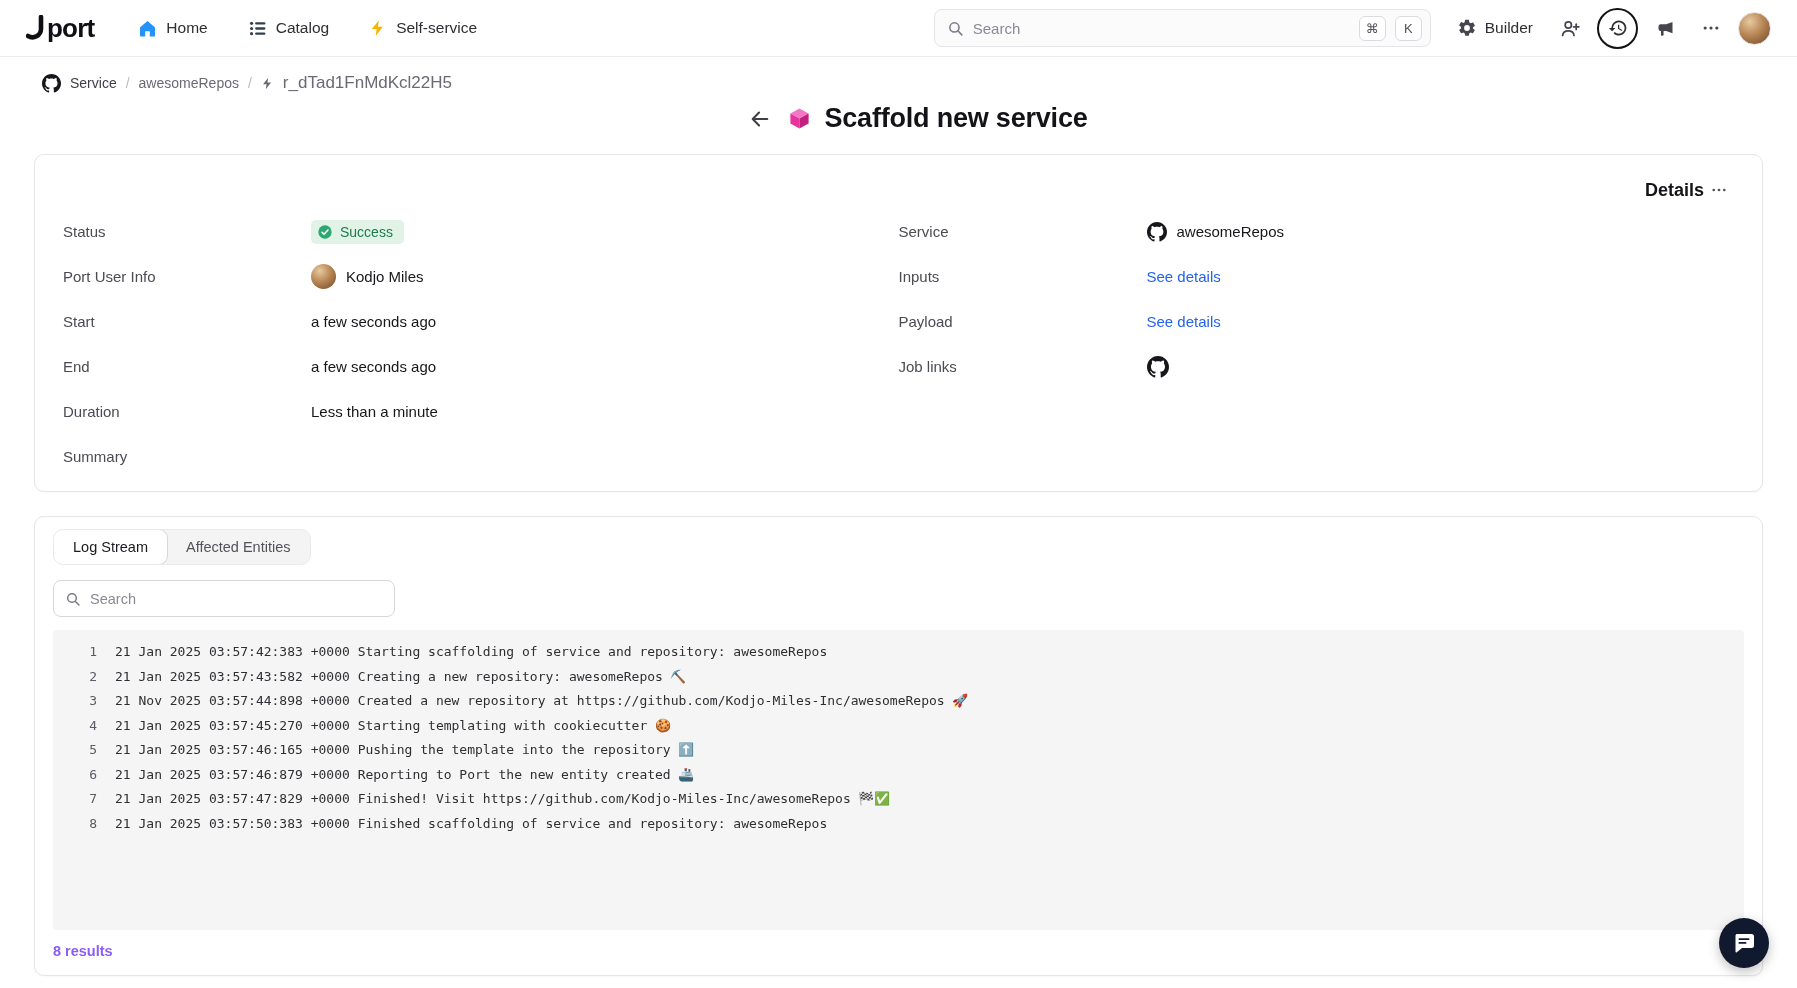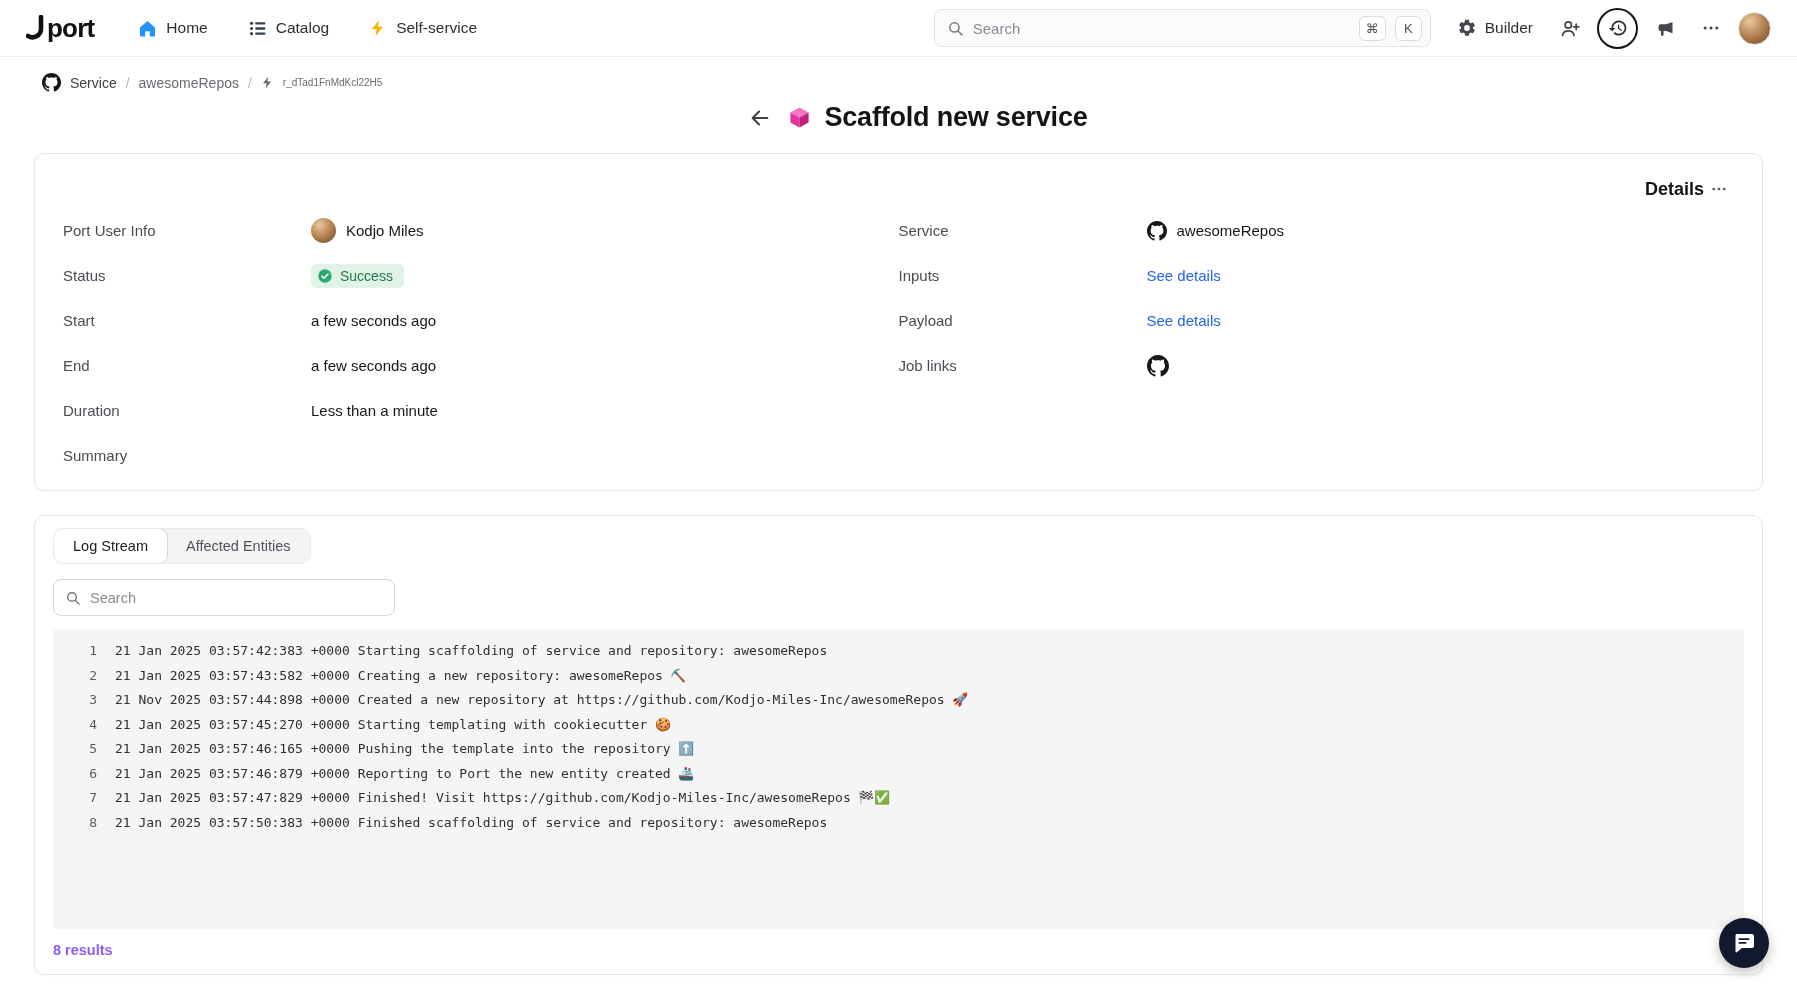--- a/index.html
+++ b/index.html
@@ -20,21 +20,21 @@
   .builder-btn { display:flex; align-items:center; gap:8px; font-size:15.5px; color:#2E2E33; padding:6px 10px; border-radius:8px; cursor:pointer; font-weight:500; }
   .icon-btn { width:38px; height:38px; display:flex; align-items:center; justify-content:center; border-radius:50%; color:#3F3F46; cursor:pointer; background:transparent; border:none; }
   .icon-btn.ringed { border:2.5px solid #131316; width:41px; height:41px; }
   .avatar { width:33px; height:33px; border-radius:50%; background:radial-gradient(circle at 35% 28%, #E8C9A0 0%, #B98756 45%, #6E4526 100%); border:1px solid #E2E2E6; cursor:pointer; }
 
   
   .breadcrumb { display:flex; align-items:center; gap:9px; padding:16px 0 0 42px; font-size:14px; color:#6A6A72; }
   .crumb { cursor:pointer; }
   .crumb-service { color:#3F3F46; }
   .crumb-sep { color:#B9B9C0; }
-  .crumb-id { font-size:10px; }
+  .crumb-id { font-size:17px; }
   .title-row { display:flex; align-items:center; gap:13px; padding:10px 0 0 36px;justify-content:center; }
   .back-btn { background:none; border:none; cursor:pointer; color:#3F3F46; display:flex; align-items:center; padding:4px; }
   .page-title { font-size:27px; font-weight:600; color:#141418; letter-spacing:-0.2px; }
 
   
   .card { margin:0 34px; border:1px solid #E6E6E9; border-radius:10px; background:#fff; box-shadow:0 1px 2px rgba(16,16,20,0.03); }
   .details-card { margin-top:20px; padding:22px 28px 12px; }
   .details-header { display:flex; justify-content:flex-end; align-items:center; }
   .details-title { font-size:18px; font-weight:600; color:#141418; }
   .more-btn { background:none; border:none; cursor:pointer; color:#52525B; padding:4px 6px; border-radius:6px; }
@@ -222,41 +222,41 @@
             <circle cx="12" cy="12" r="1.8"></circle>
             <circle cx="19" cy="12" r="1.8"></circle>
           </svg>
       </button>
     </div>
 
     <div class="details-grid">
 
       <div class="details-col">
         <div class="drow">
-          <div class="dlabel">Port User Info</div>
-          <div class="dvalue">
-            <span class="mini-avatar"></span>
-            <span>Kodjo Miles</span>
-          </div>
-        </div>
-        <div class="drow">
           <div class="dlabel">Status</div>
           <div class="dvalue">
             <span class="badge-success">
               <span>
                 <svg width="16" height="16" viewBox="0 0 24 24">
                     <circle cx="12" cy="12" r="10" fill="#2BA770"></circle>
                     <path d="M7.5 12.4l3 3 6-6.4" fill="none" stroke="#fff" stroke-width="2.4" stroke-linecap="round" stroke-linejoin="round"></path>
                   </svg>
               </span>
               <span>Success</span>
             </span>
           </div>
         </div>
         <div class="drow">
+          <div class="dlabel">Port User Info</div>
+          <div class="dvalue">
+            <span class="mini-avatar"></span>
+            <span>Kodjo Miles</span>
+          </div>
+        </div>
+        <div class="drow">
           <div class="dlabel">Start</div>
           <div class="dvalue">a few seconds ago</div>
         </div>
         <div class="drow">
           <div class="dlabel">End</div>
           <div class="dvalue">a few seconds ago</div>
         </div>
         <div class="drow">
           <div class="dlabel">Duration</div>
           <div class="dvalue">Less than a minute</div>

